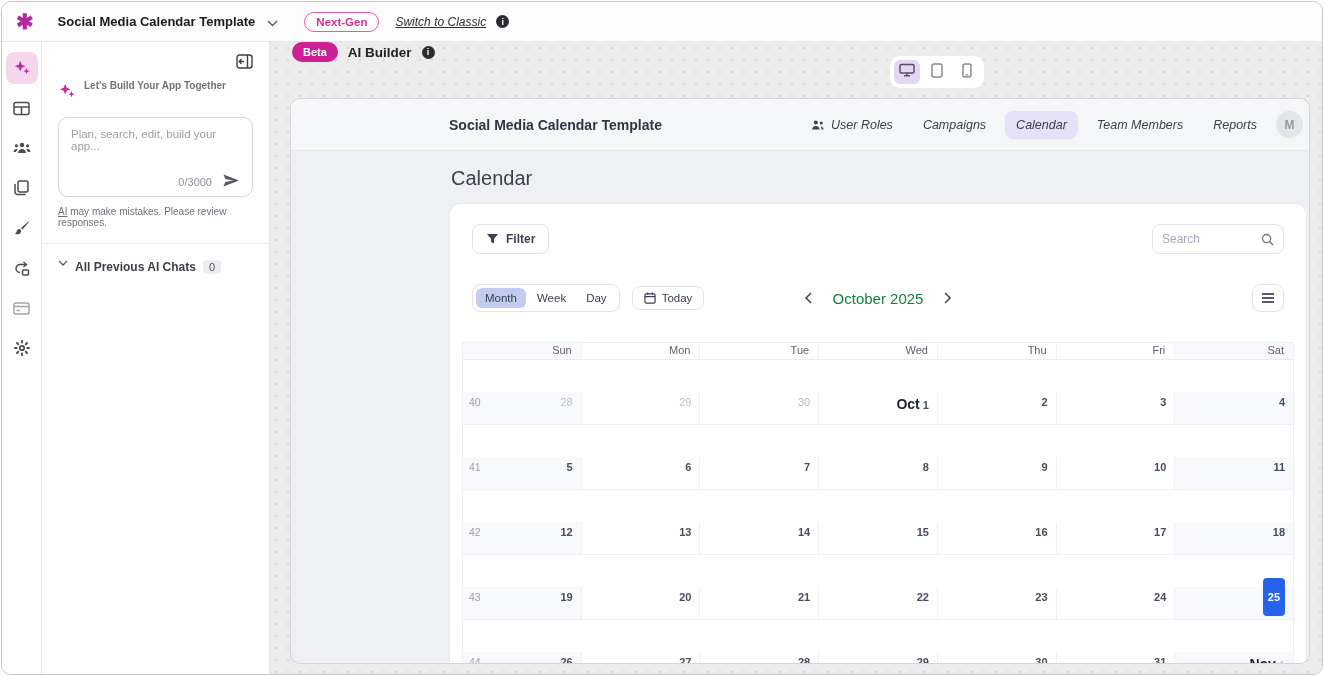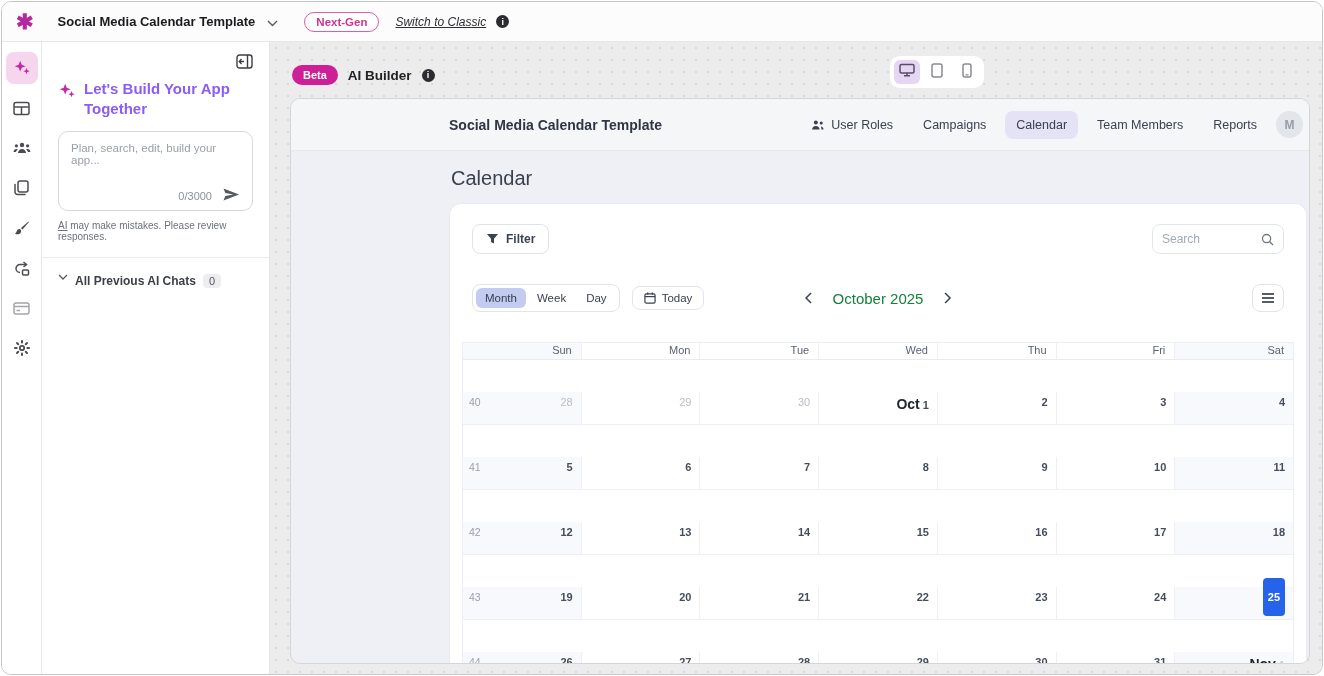--- a/index.html
+++ b/index.html
@@ -24,48 +24,48 @@
   .rail-item.active { background:#f5d6ec; color:#c02ba3; }
   .rail-item.dim { color:#a4a4aa; }
   .rail-item svg { display:block; }
 
   
   .panel { width:228px; background:#fff; border-right:1px solid #e4e4e7; flex:none; padding:12px 16px 0 16px; position:relative; }
   .collapse-row { display:flex; justify-content:flex-end; }
   .collapse-btn { color:#3c3c42; cursor:pointer; }
   .panel-head { display:flex; gap:8px; margin-top:6px; align-items:flex-start; }
   .spark { color:#c32ba4; flex:none; margin-top:3px; }
-  .panel-title { font-size:15px; font-weight:bold; color:#8b5cf6; line-height:1.3; }
+  .panel-title { font-size:10px; font-weight:bold; color:#737373; line-height:1.3; }
   .prompt-box { margin-top:13px; border:1px solid #d8d8dc; border-radius:10px; height:80px; padding:10px 12px 8px 12px; display:flex; flex-direction:column; justify-content:space-between; background:#fff; }
   .prompt-ph { font-size:11.5px; color:#9aa0a8; }
   .prompt-foot { display:flex; align-items:flex-end; justify-content:flex-end; gap:10px; }
   .char-count { font-size:11px; color:#8b9099; }
   .send-btn { color:#55595f; cursor:pointer; display:flex; }
   .disclaimer { margin-top:9px; font-size:10px; color:#6d7179; }
   .disclaimer .u { text-decoration:underline; }
   .panel-divider { border-top:1px solid #ececee; margin:15px -16px 0 -16px; }
   .chats-row { margin-top:16px; display:flex; gap:7px; cursor:pointer; }
   .chats-chev { color:#5b5b61; display:flex; }
   .chats-label { font-size:12px; font-weight:bold; color:#3c3f46; }
   .chats-badge { background:#ededf0; color:#55585e; font-size:11px; border-radius:4px; padding:1px 6px; }
 
   
   .main { flex:1; position:relative; background-color:#ececec; background-image:radial-gradient(#d8d8d8 1px, transparent 1.2px); background-size:12px 12px; overflow:hidden; }
-  .builder-bar { position:absolute; left:22px; top:23px; display:flex; align-items:center; gap:10px; }
+  .builder-bar { position:absolute; left:22px; top:0; display:flex; align-items:center; gap:10px; }
   .beta-pill { background:#cd2096; color:#fff; font-size:11px; font-weight:bold; border-radius:999px; padding:4px 11px; }
   .builder-title { font-size:13.5px; font-weight:bold; color:#222226; }
   .device-group { position:absolute; left:620px; top:14px; background:#fff; border-radius:10px; padding:4px; display:flex; gap:4px; box-shadow:0 0 0 1px #ececee; }
   .device-btn { width:26px; height:24px; border-radius:6px; display:flex; align-items:center; justify-content:center; color:#8a8a92; cursor:pointer; }
   .device-btn.active { background:#e5d6f1; color:#5c4a6e; }
 
   
   .preview { position:absolute; left:20px; top:56px; right:12px; bottom:12px; border:1px solid #d5d5d9; border-radius:10px; background:#eff0f5; overflow:hidden; }
   .app-header { height:52px; background:#f5f6f8; border-bottom:1px solid #e7e8ec; display:flex; align-items:center; padding:0 6px 0 158px; }
   .app-header-title { font-size:14px; font-weight:bold; color:#2e3644; white-space:nowrap; }
-  .app-nav { margin-left:auto; display:flex; align-items:center; gap:8px; }
+  .app-nav { margin-left:auto; display:flex; align-items:center; gap:8px;font-style:italic; }
   .nav-item { font-size:12.5px; color:#3a414f; padding:7px 11px; border-radius:8px; cursor:pointer; display:flex; align-items:center; gap:6px; white-space:nowrap; }
   .nav-item.active { background:#e4e2f4; }
   .avatar { width:27px; height:27px; border-radius:50%; background:#e2e5ea; color:#959daa; font-size:12px; font-weight:bold; display:flex; align-items:center; justify-content:center; flex:none; margin-left:8px; }
 
   .page { padding:0 2px 0 158px; }
   .page-title { font-size:20px; color:#39414f; margin:16px 0 13px 2px; font-weight:400; }
   .card { background:#fff; border:1px solid #e8eaef; border-bottom:none; border-radius:12px 12px 0 0; padding:20px 12px 0 12px; height:500px; }
 
   .toolbar1 { display:flex; align-items:center; justify-content:space-between; margin:0 10px; height:30px; }
   .filter-btn { display:flex; align-items:center; gap:7px; border:1px solid #dfe2e8; border-radius:8px; padding:7px 13px; background:#fff; font-size:12px; font-weight:bold; color:#3b4252; cursor:pointer; }

